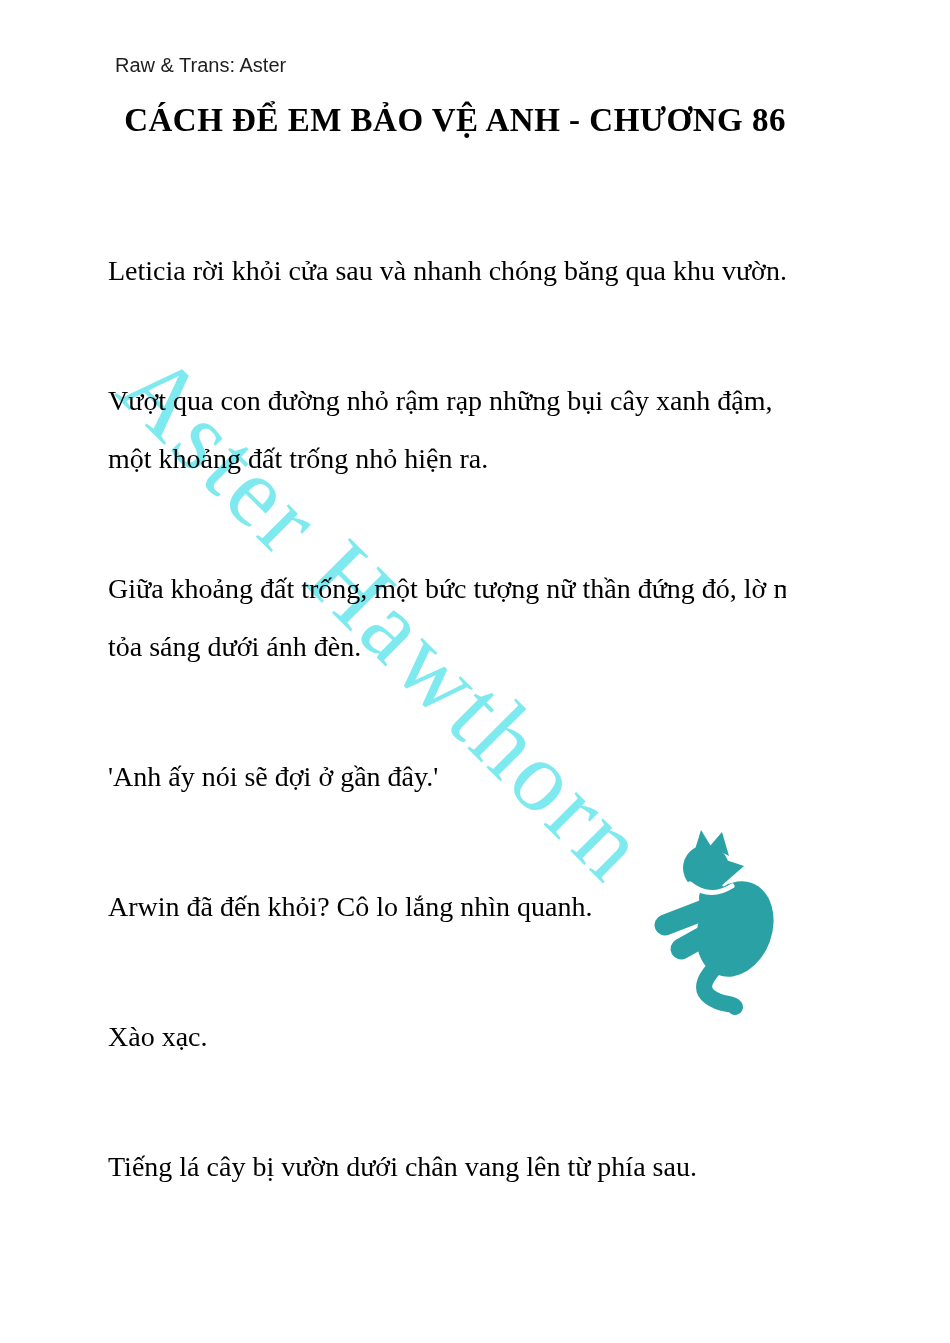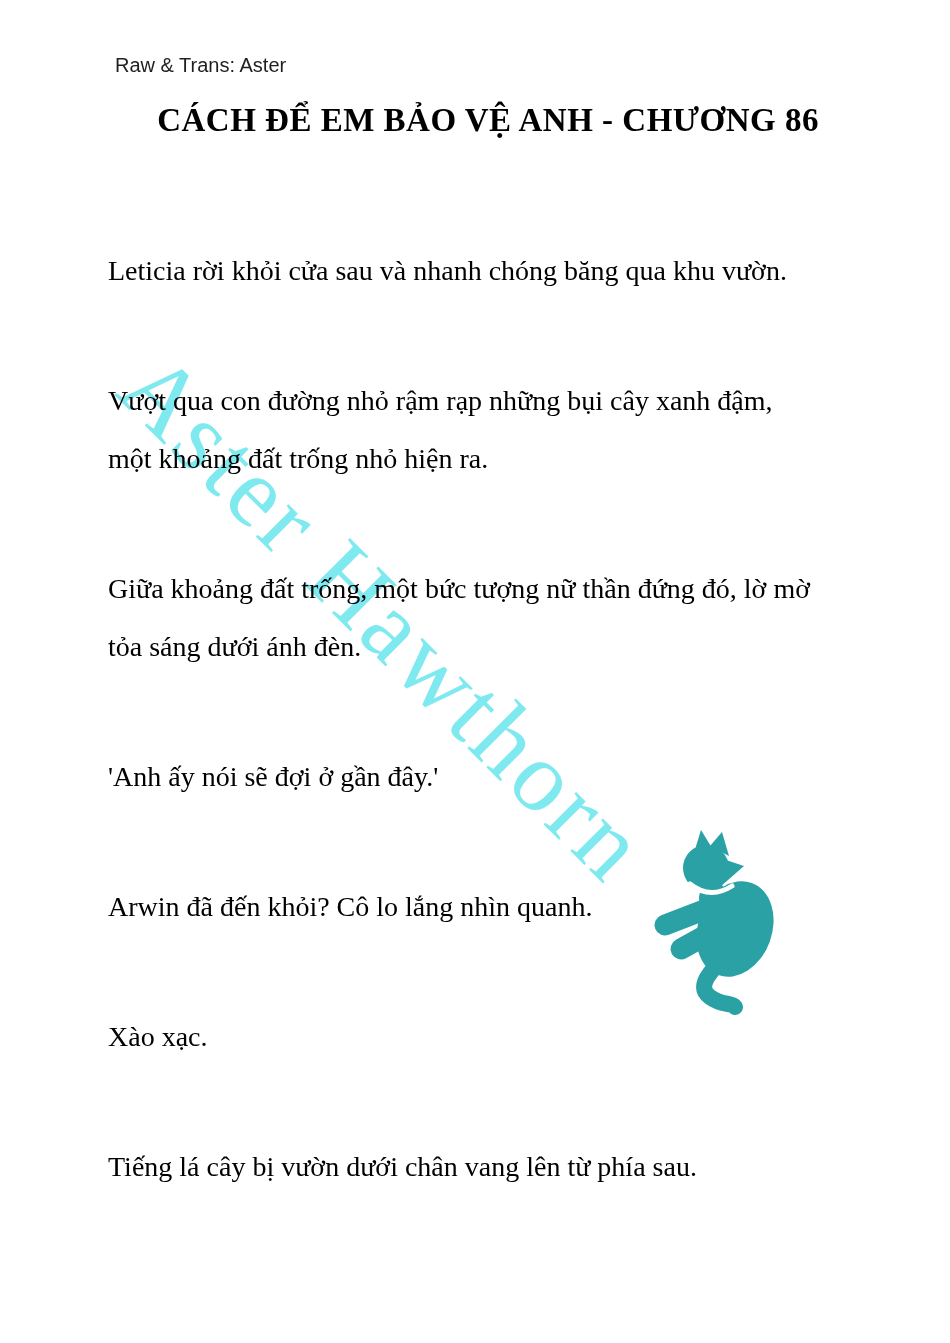--- a/index.html
+++ b/index.html
@@ -1,18 +1,18 @@
 <!DOCTYPE html>
 <html><head>
 <meta charset="utf-8">
 <style>
   html, body { margin:0; padding:0; background:#ffffff; }
   .page {
     position:relative; width:786px; height:1343px; background:#ffffff;
-    overflow:hidden; font-family:"Liberation Serif", serif; color:#000;padding-left:33px;
+    overflow:hidden; font-family:"Liberation Serif", serif; color:#000;
   }
   .credit {
     position:absolute; left:115px; top:54px;
     font-family:"Liberation Sans", sans-serif; font-size:20px; color:#1f1f1f;
     z-index:3;
   }
   .title {
     position:absolute; left:0; right:0; top:102px; text-align:right;
     font-size:33px; font-weight:bold; letter-spacing:0.5px; z-index:3;
   }

